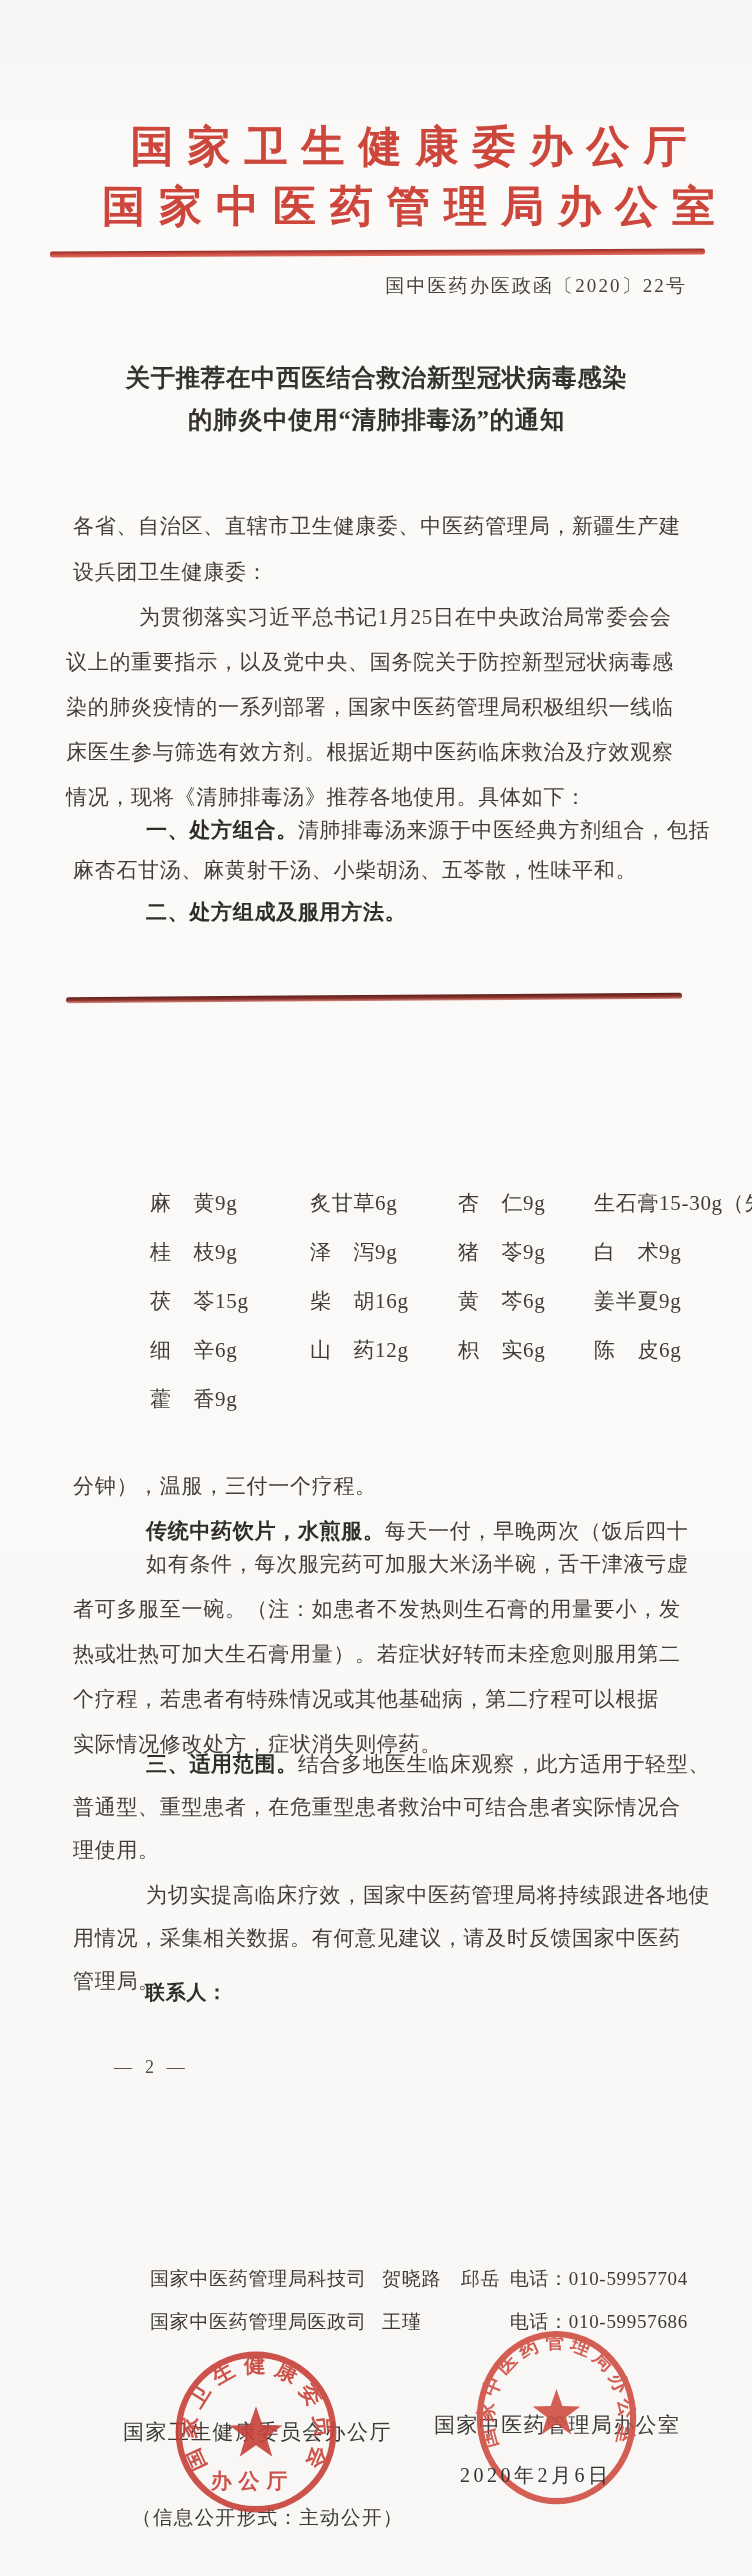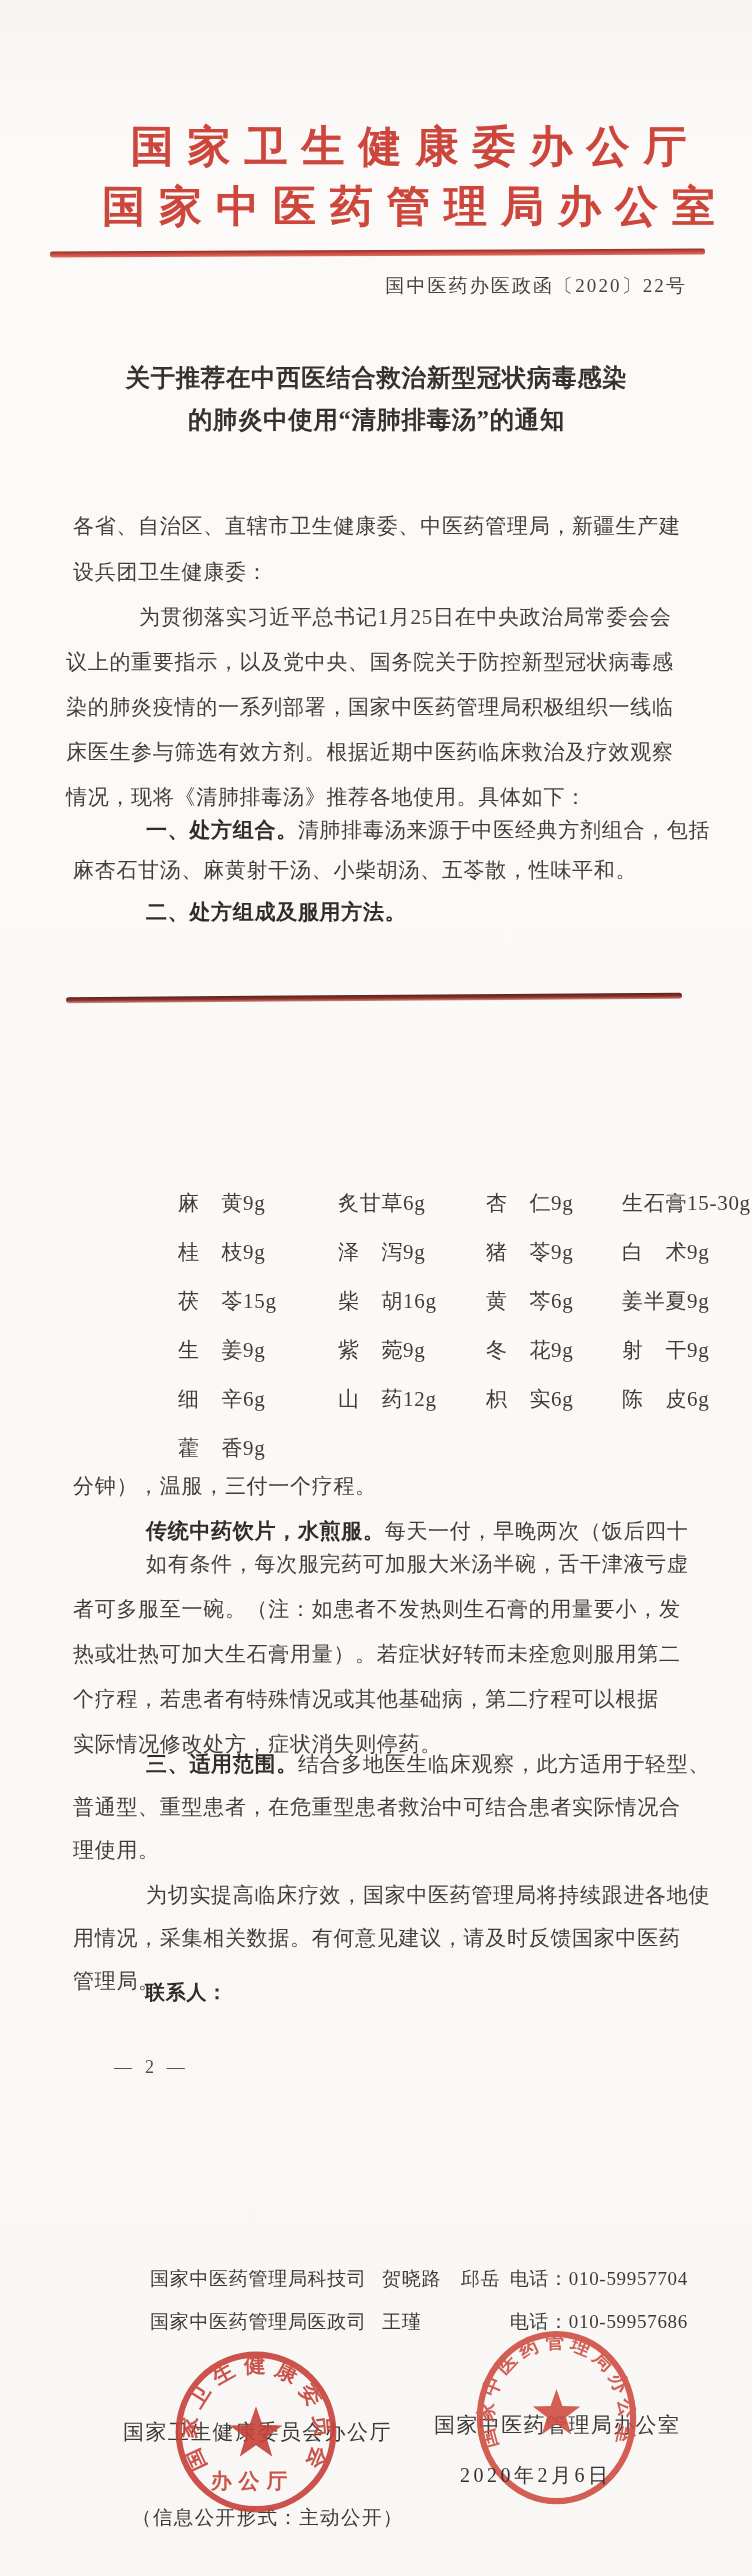--- a/index.html
+++ b/index.html
@@ -37,21 +37,21 @@
   .salutation{top:503px;left:73px;--lh:46px;}
   .para-intro{top:595px;left:66px;--lh:45px;}
   .para-item1{top:810px;left:73px;--lh:40px;}
   .para-item2{top:892px;left:73px;--lh:40px;}
   .separator-bar{
     left:66px;top:995px;width:616px;height:6.3px;
     background:linear-gradient(180deg,#5c201d 0%,#8c332c 55%,#d78a80 100%);
     transform:rotate(-0.4deg);border-radius:2.8px;
   }
   .herb-table{top:1191px;left:150px;width:551px;}
-  .herb-row{display:grid;grid-template-columns:160px 148px 136px auto;height:49px;margin-left:28px;}
+  .herb-row{display:grid;grid-template-columns:160px 148px 136px auto;height:49px;}
   .herb-cell{font-size:21px;letter-spacing:0.7px;line-height:24px;white-space:nowrap;color:#3f3c38;}
   .para-usage{top:1464px;left:73px;--lh:45px;}
   .para-condition{top:1542px;left:73px;--lh:45px;}
   .para-scope{top:1743px;left:73px;--lh:43px;}
   .para-feedback{top:1874px;left:73px;--lh:43px;}
   .contact-label{top:1979px;left:145px;font-size:20px;font-weight:700;color:#2f2d29;letter-spacing:0.7px;}
   .page-number{top:2057px;left:114px;font-size:18px;letter-spacing:4.2px;color:#524f4b;}
   .contacts{top:2257px;left:150px;width:538px;}
   .contact-row{display:flex;height:43px;line-height:43px;font-size:19px;letter-spacing:0.7px;color:#3d3a36;white-space:nowrap;}
   .contact-row .names{margin-left:15.3px;}
@@ -122,26 +122,20 @@
         <div class="herb-cell">猪　苓9g</div>
         <div class="herb-cell">白　术9g</div>
       </div>
       <div class="herb-row">
         <div class="herb-cell">茯　苓15g</div>
         <div class="herb-cell">柴　胡16g</div>
         <div class="herb-cell">黄　芩6g</div>
         <div class="herb-cell">姜半夏9g</div>
       </div>
       <div class="herb-row">
-        <div class="herb-cell">生　姜9g</div>
-        <div class="herb-cell">紫　菀9g</div>
-        <div class="herb-cell">冬　花9g</div>
-        <div class="herb-cell">射　干9g</div>
-      </div>
-      <div class="herb-row">
         <div class="herb-cell">细　辛6g</div>
         <div class="herb-cell">山　药12g</div>
         <div class="herb-cell">枳　实6g</div>
         <div class="herb-cell">陈　皮6g</div>
       </div>
       <div class="herb-row">
         <div class="herb-cell">藿　香9g</div>
       </div>
     </div>
 

